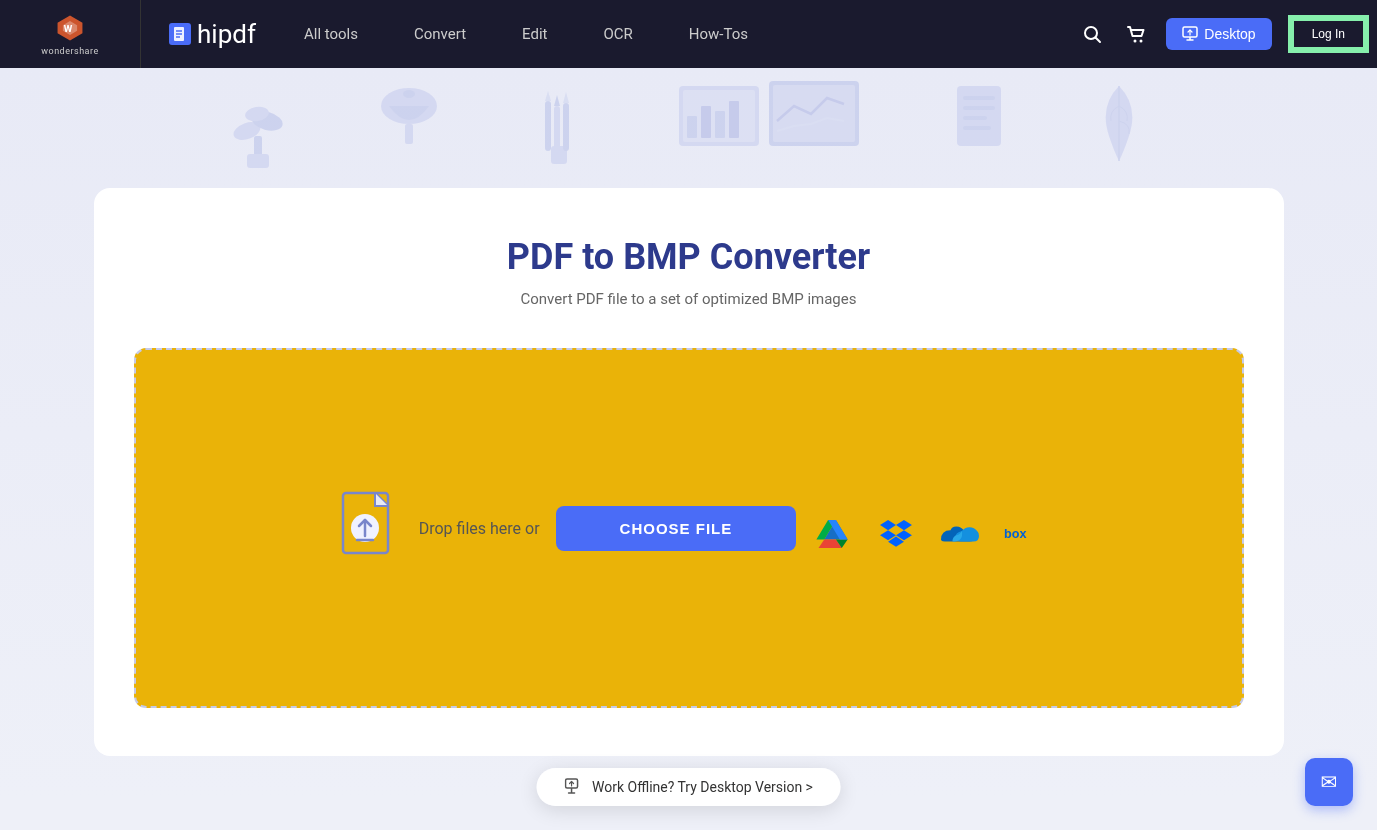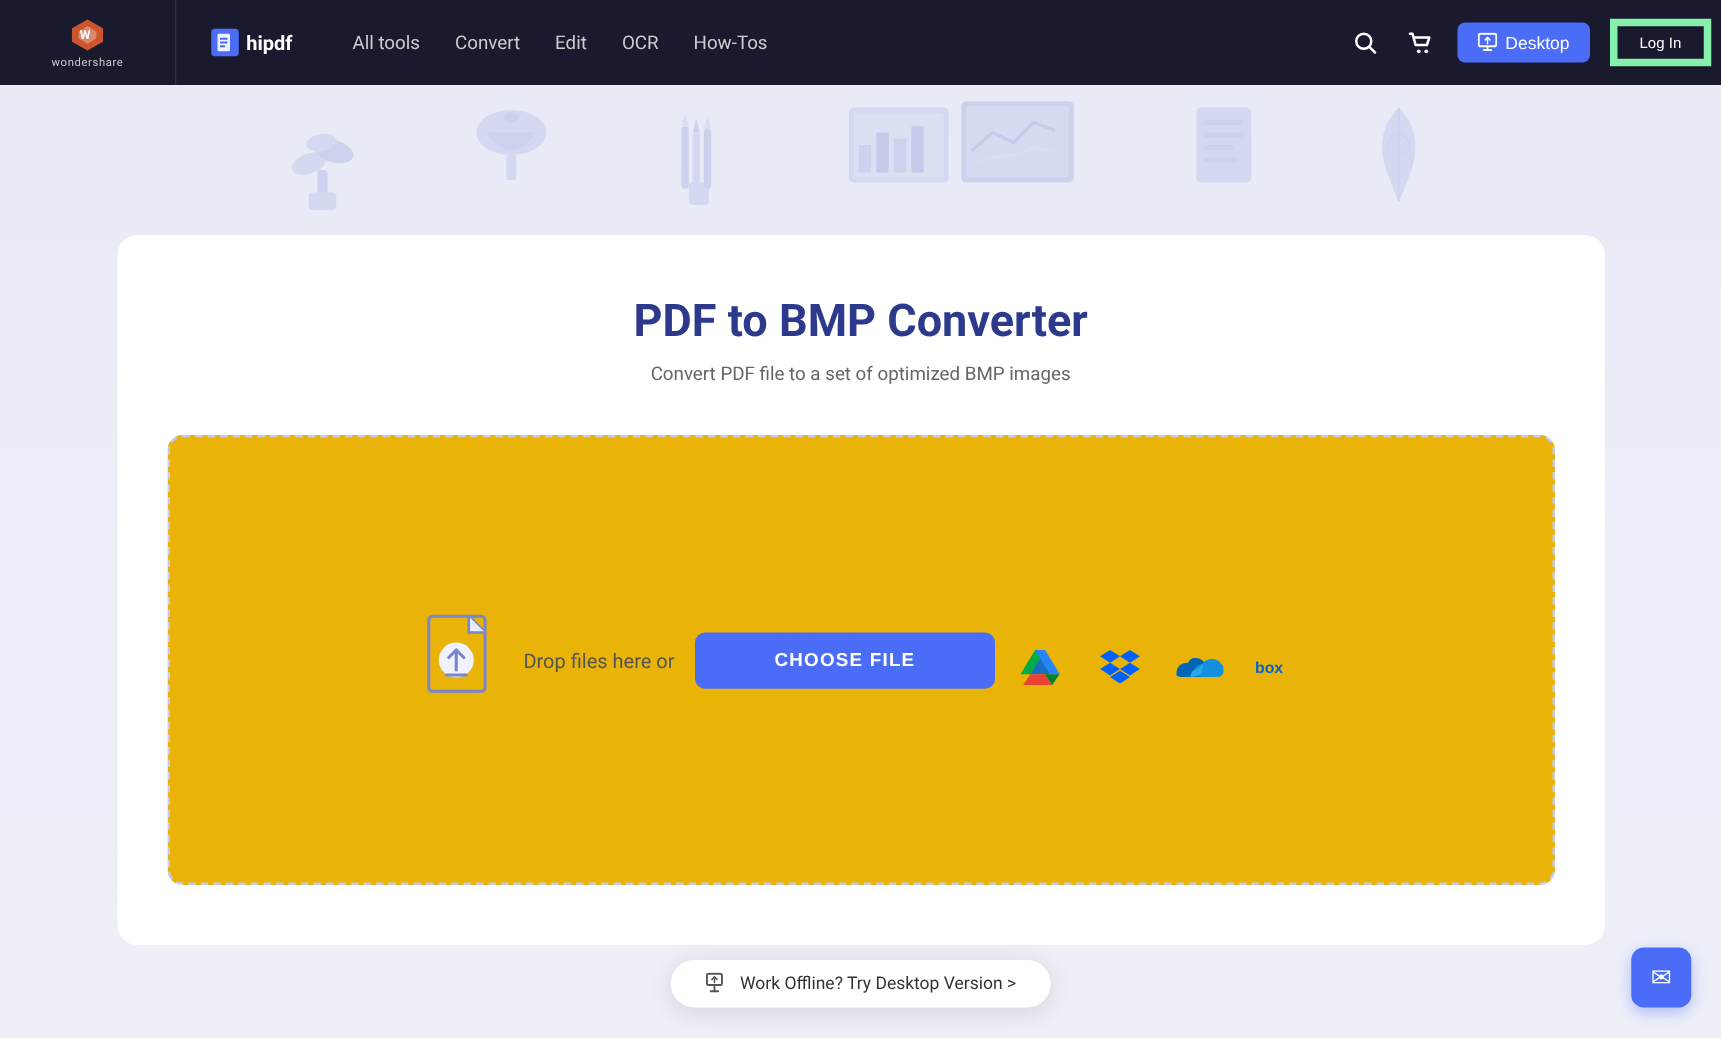--- a/index.html
+++ b/index.html
@@ -60,26 +60,26 @@
       border-radius: 3px;
       display: flex;
       align-items: center;
       justify-content: center;
       color: white;
       font-size: 12px;
       font-weight: bold;
     }
     .hipdf-text {
       color: white;
-      font-size: 16px;
-      font-weight: 700;
+      font-size: 26px;
+      font-weight: 400;
     }
     .nav-links {
       display: flex;
-      gap: 28px;
+      gap: 56px;
       padding-left: 20px;
       flex: 1;
     }
     .nav-link {
       color: #ccc;
       text-decoration: none;
       font-size: 15px;
       cursor: pointer;
     }
     .nav-actions {

